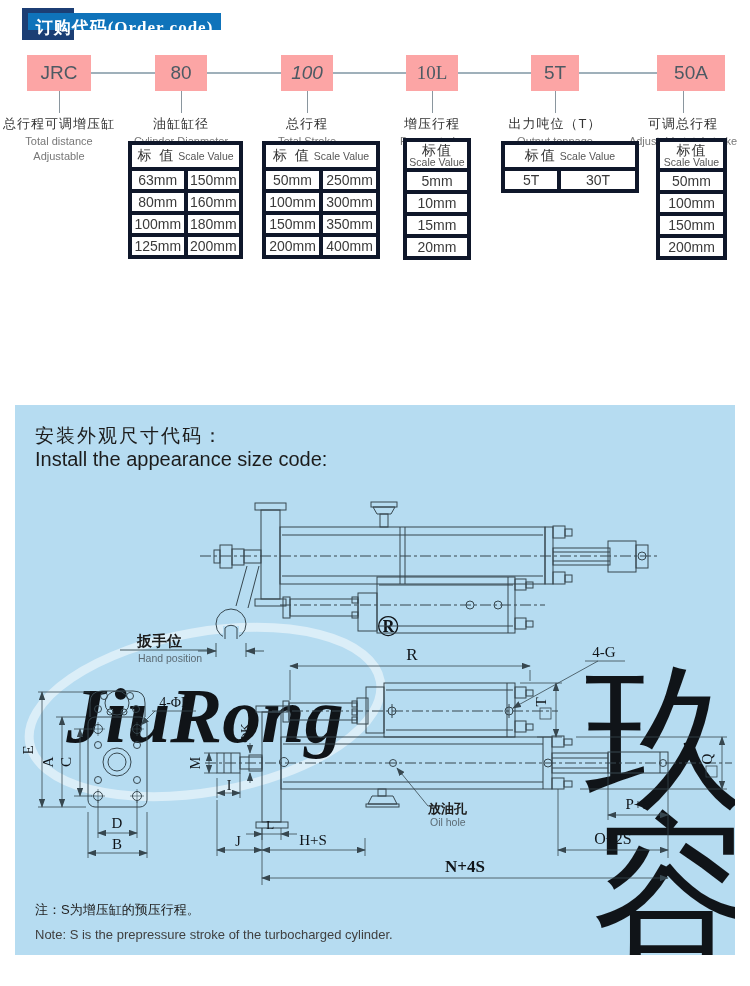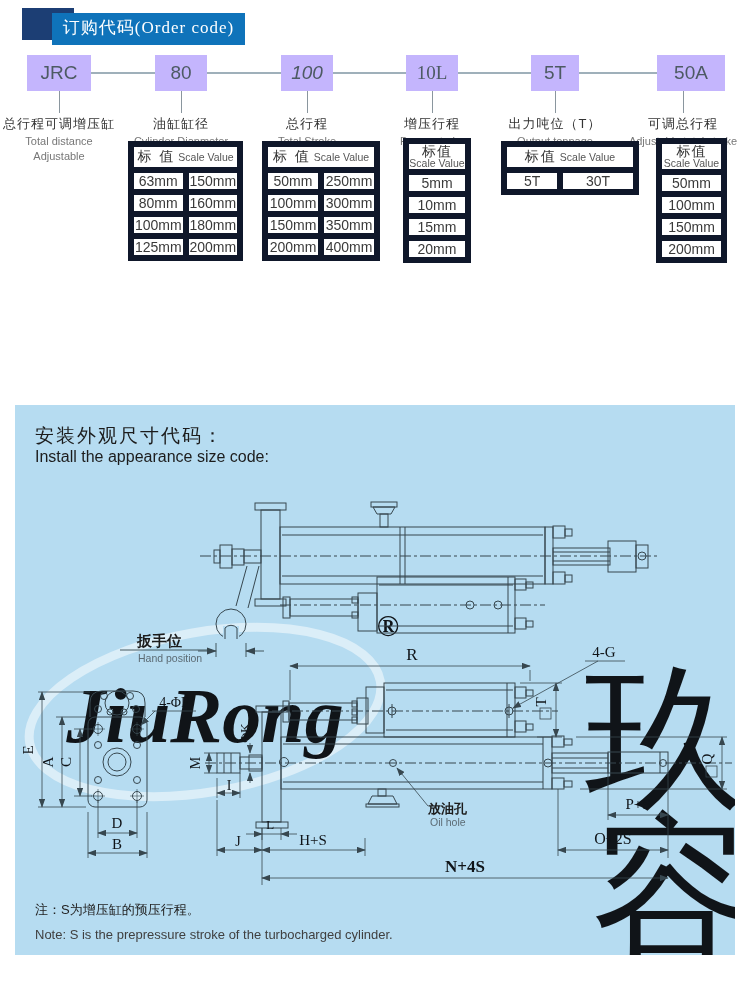--- a/index.html
+++ b/index.html
@@ -2,48 +2,48 @@
 <html><head>
 <meta charset="utf-8">
 <style>
   * { margin:0; padding:0; box-sizing:border-box; }
   body { width:750px; height:986px; background:#ffffff; position:relative;
          font-family:"Liberation Sans", sans-serif; overflow:hidden; }
   .abs { position:absolute; }
 
   
   .banner-navy { left:22px; top:8px; width:52px; height:32px; background:#1c3e74; }
-  .banner-bar  { left:52px; top:13px; width:193px; height:32px; background:#0f73ba;
-                 color:#ffffff; font-family:"Liberation Serif", serif; font-weight:normal;
+  .banner-bar  { left:28px; top:13px; width:193px; height:17px; background:#0f73ba;
+                 color:#ffffff; font-family:"Liberation Serif", serif; font-weight:bold;
                  font-size:17px; line-height:29px; text-align:center; letter-spacing:1px; }
 
   
   .conn { left:59px; top:72px; width:624px; height:2px; background:#9fb0ba; }
-  .code-box { top:55px; height:36px; background:#c4b5fd; color:#4d5a63;
+  .code-box { top:55px; height:36px; background:#fca5a5; color:#4d5a63;
               font-size:19px; line-height:36px; text-align:center; }
   .stem { top:91px; width:1px; height:22px; background:#8a969e; }
   .seg-label { top:115px; width:130px; text-align:center; }
   .seg-label .cn { font-size:13px; color:#333; letter-spacing:1px; }
   .seg-label .en { font-size:11px; color:#777; line-height:13px; margin-top:2px; }
 
   
   table.vt { border-collapse:collapse; background:#fff; }
-  table.vt th, table.vt td { border:6px solid #0f172a; text-align:center;
+  table.vt th, table.vt td { border:4px solid #0f172a; text-align:center;
               color:#3a3a3a; font-weight:normal; }
   table.vt td { font-size:14px; height:22px; }
   table.vt th { height:26px; font-size:14px; }
   .hd-cn { font-size:14px; color:#333; letter-spacing:2px; }
   .hd-en { font-size:10.5px; color:#555; margin-left:3px; }
   .hd2 .hd-cn { display:block; line-height:14px; letter-spacing:1px; }
   .hd2 .hd-en { display:block; line-height:11px; margin-left:0; }
 
   
   .panel { left:15px; top:405px; width:720px; height:550px; background:#b6dcf1; }
   .p-title-cn { left:35px; top:423px; font-size:19px; color:#1c1c1c; letter-spacing:2px; }
-  .p-title-en { left:35px; top:448px; font-size:16px; color:#1c1c1c; }
+  .p-title-en { left:35px; top:448px; font-size:20px; color:#1c1c1c; }
   .p-note-cn  { left:35px; top:901px; font-size:13px; color:#222; }
   .p-note-en  { left:35px; top:919px; font-size:13px; color:#404040;margin-top:8px; }
 
   svg text { font-family:"Liberation Serif", serif; fill:#101418; }
   .cnlab { font-family:"Liberation Sans", sans-serif; font-weight:bold; fill:#1c1c1c; }
   .enlab { font-family:"Liberation Sans", sans-serif; fill:#5c6b74; font-weight:normal; }
   .wm { font-family:"Liberation Serif", serif; font-style:italic; font-weight:bold; }
 </style>
 </head>
 <body>

